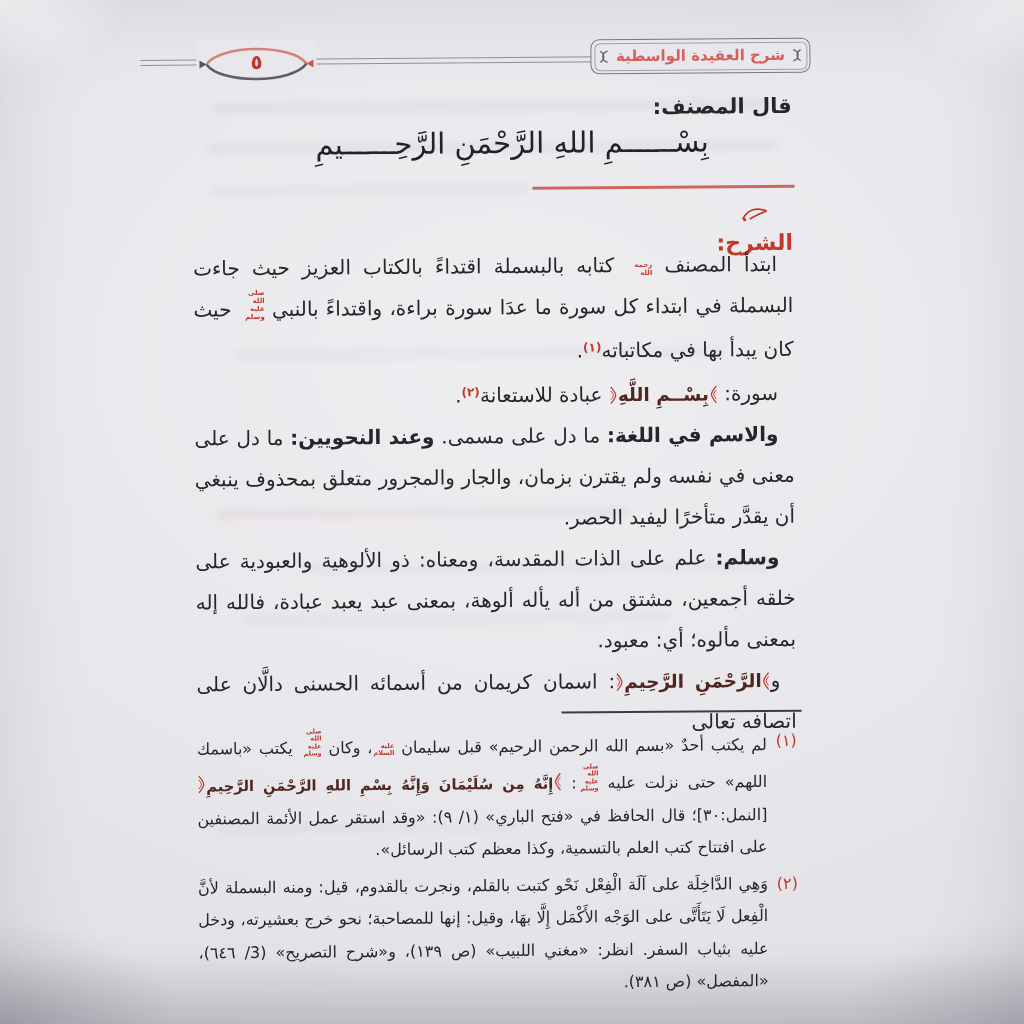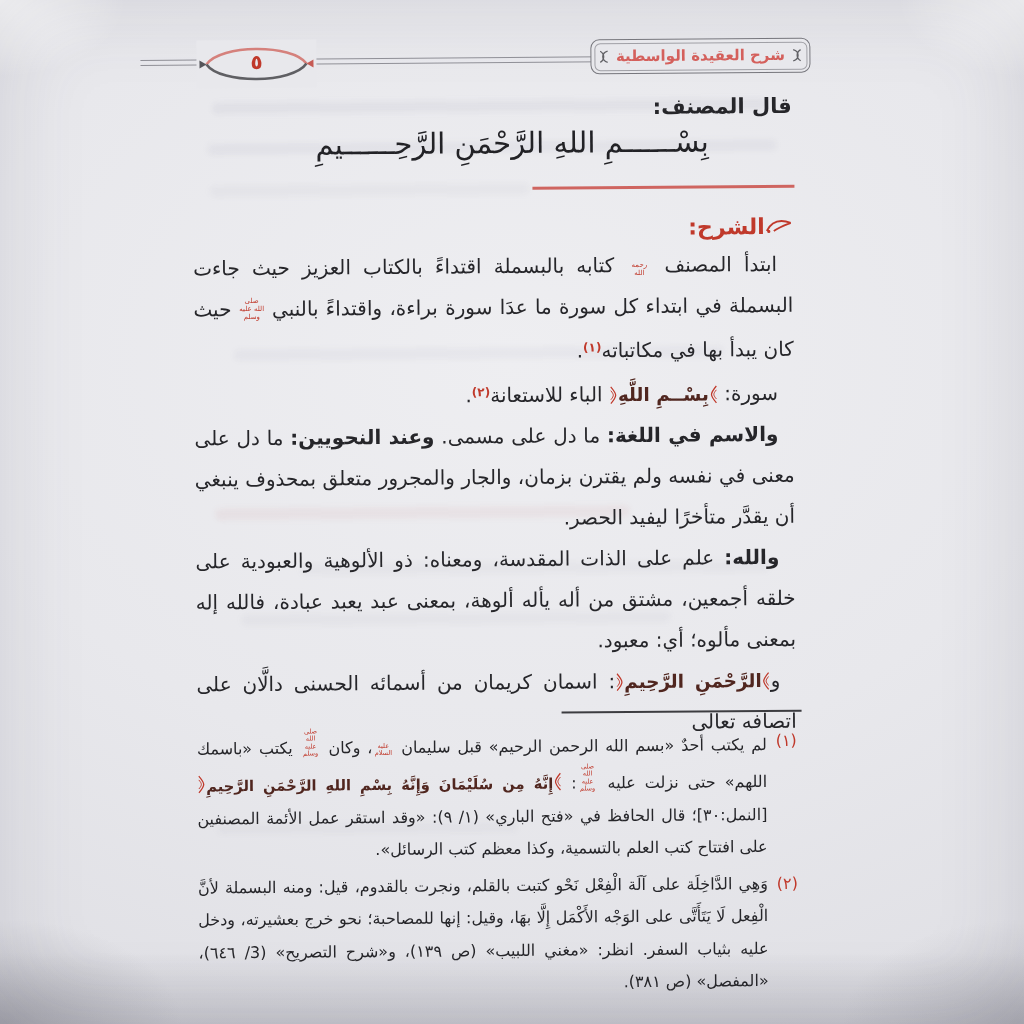--- a/index.html
+++ b/index.html
@@ -36,31 +36,31 @@
   .title-orn{z-index:1;opacity:.85;}
   .page-oval{position:absolute;top:38px;right:704px;width:120px;height:48px;background:var(--paper);}
   .page-oval .num{position:absolute;inset:0;display:flex;align-items:center;justify-content:center;
     color:var(--accent);font-size:20px;font-weight:bold;padding-bottom:4px;}
 
   
   .qala{position:absolute;top:96px;right:229px;font-size:21px;font-weight:bold;}
   .basmala{position:absolute;top:126px;left:215px;right:209px;text-align:center;
     font-size:29px;color:#222226;letter-spacing:-1px;}
   .red-rule{position:absolute;top:187px;right:227px;width:262px;height:2.6px;background:#cf6560;}
-  .sharh-row{position:absolute;top:216px;right:229px;display:flex;align-items:center;
-    color:var(--accent);font-weight:bold;font-size:22px;}
+  .sharh-row{position:absolute;top:208px;right:229px;display:flex;align-items:center;gap:7px;
+    color:var(--accent);font-weight:bold;font-size:22px;flex-direction:column;}
 
   
   .body-text{position:absolute;top:246px;right:229px;left:195px;
     font-size:20px;line-height:41px;text-align:justify;}
   .body-para{text-indent:16px;}
   .run-b{font-weight:bold;}
   .run-sup{color:var(--accent);font-size:0.6em;vertical-align:0.5em;font-weight:bold;}
   .run-hon{display:inline-block;width:26px;font-size:7px;line-height:1.15;color:var(--accent);
-    text-align:center;vertical-align:-3px;text-indent:0;white-space:normal;font-weight:normal;}
+    text-align:right;vertical-align:-3px;text-indent:0;white-space:normal;font-weight:bold;}
   .verse-wrap{white-space:normal;}
   .run-verse{color:var(--verse);font-weight:bold;font-size:0.92em;}
   .qbr{vertical-align:-4px;margin:0 1px;}
 
   
   .fn-sep{position:absolute;top:712px;right:224px;width:240px;height:1.6px;background:#3c3c40;}
   .footnotes{position:absolute;top:727px;right:229px;left:195px;
     font-size:16px;line-height:32.5px;text-align:justify;}
   .footnote{position:relative;padding-right:30px;}
   .footnote + .footnote{margin-top:4px;}
@@ -129,23 +129,23 @@
     </div>
 
     <div class="body-text">
       <div class="body-para"><span class="run-n">ابتدأ المصنف </span><span class="run-hon">رحمه الله</span><span class="run-n"> كتابه بالبسملة اقتداءً بالكتاب العزيز حيث جاءت البسملة في ابتداء كل سورة ما عدَا سورة براءة، واقتداءً بالنبي </span><span class="run-hon">صلى الله عليه وسلم</span><span class="run-n"> حيث كان يبدأ بها في مكاتباته</span><sup class="run-sup">(١)</sup><span class="run-n">.</span></div>
       <div class="body-para"><span class="run-n">سورة: </span><span class="verse-wrap"><svg class="qbr" viewBox="0 0 10 26" width="7" height="20">
               <path d="M9 1 C4 7 2 10 2 13 C2 16 4 19 9 25" fill="none" stroke="var(--accent)" stroke-width="1.8"></path>
               <path d="M9 6.5 C6.4 9.6 5.4 11.4 5.4 13 C5.4 14.6 6.4 16.4 9 19.5" fill="none" stroke="var(--accent)" stroke-width="1.4"></path>
             </svg><span class="run-verse">بِسْــمِ اللَّهِ</span><svg class="qbr" viewBox="0 0 10 26" width="7" height="20" style="transform:scaleX(-1)">
               <path d="M9 1 C4 7 2 10 2 13 C2 16 4 19 9 25" fill="none" stroke="var(--accent)" stroke-width="1.8"></path>
               <path d="M9 6.5 C6.4 9.6 5.4 11.4 5.4 13 C5.4 14.6 6.4 16.4 9 19.5" fill="none" stroke="var(--accent)" stroke-width="1.4"></path>
-            </svg></span><span class="run-n"> الباء للاستعانة</span><sup class="run-sup">(٢)</sup><span class="run-n">.</span></div>
+            </svg></span><span class="run-n"> عبادة للاستعانة</span><sup class="run-sup">(٢)</sup><span class="run-n">.</span></div>
       <div class="body-para"><span class="run-b">والاسم في اللغة:</span><span class="run-n"> ما دل على مسمى. </span><span class="run-b">وعند النحويين:</span><span class="run-n"> ما دل على معنى في نفسه ولم يقترن بزمان، والجار والمجرور متعلق بمحذوف ينبغي أن يقدَّر متأخرًا ليفيد الحصر.</span></div>
-      <div class="body-para"><span class="run-b">والله:</span><span class="run-n"> علم على الذات المقدسة، ومعناه: ذو الألوهية والعبودية على خلقه أجمعين، مشتق من أله يأله ألوهة، بمعنى عبد يعبد عبادة، فالله إله بمعنى مألوه؛ أي: معبود.</span></div>
+      <div class="body-para"><span class="run-b">وسلم:</span><span class="run-n"> علم على الذات المقدسة، ومعناه: ذو الألوهية والعبودية على خلقه أجمعين، مشتق من أله يأله ألوهة، بمعنى عبد يعبد عبادة، فالله إله بمعنى مألوه؛ أي: معبود.</span></div>
       <div class="body-para"><span class="run-n">و</span><span class="verse-wrap"><svg class="qbr" viewBox="0 0 10 26" width="7" height="20">
               <path d="M9 1 C4 7 2 10 2 13 C2 16 4 19 9 25" fill="none" stroke="var(--accent)" stroke-width="1.8"></path>
               <path d="M9 6.5 C6.4 9.6 5.4 11.4 5.4 13 C5.4 14.6 6.4 16.4 9 19.5" fill="none" stroke="var(--accent)" stroke-width="1.4"></path>
             </svg><span class="run-verse">الرَّحْمَنِ الرَّحِيمِ</span><svg class="qbr" viewBox="0 0 10 26" width="7" height="20" style="transform:scaleX(-1)">
               <path d="M9 1 C4 7 2 10 2 13 C2 16 4 19 9 25" fill="none" stroke="var(--accent)" stroke-width="1.8"></path>
               <path d="M9 6.5 C6.4 9.6 5.4 11.4 5.4 13 C5.4 14.6 6.4 16.4 9 19.5" fill="none" stroke="var(--accent)" stroke-width="1.4"></path>
             </svg></span><span class="run-n">: اسمان كريمان من أسمائه الحسنى دالَّان على اتصافه تعالى</span></div>
     </div>
 
     <div class="fn-sep"></div>

